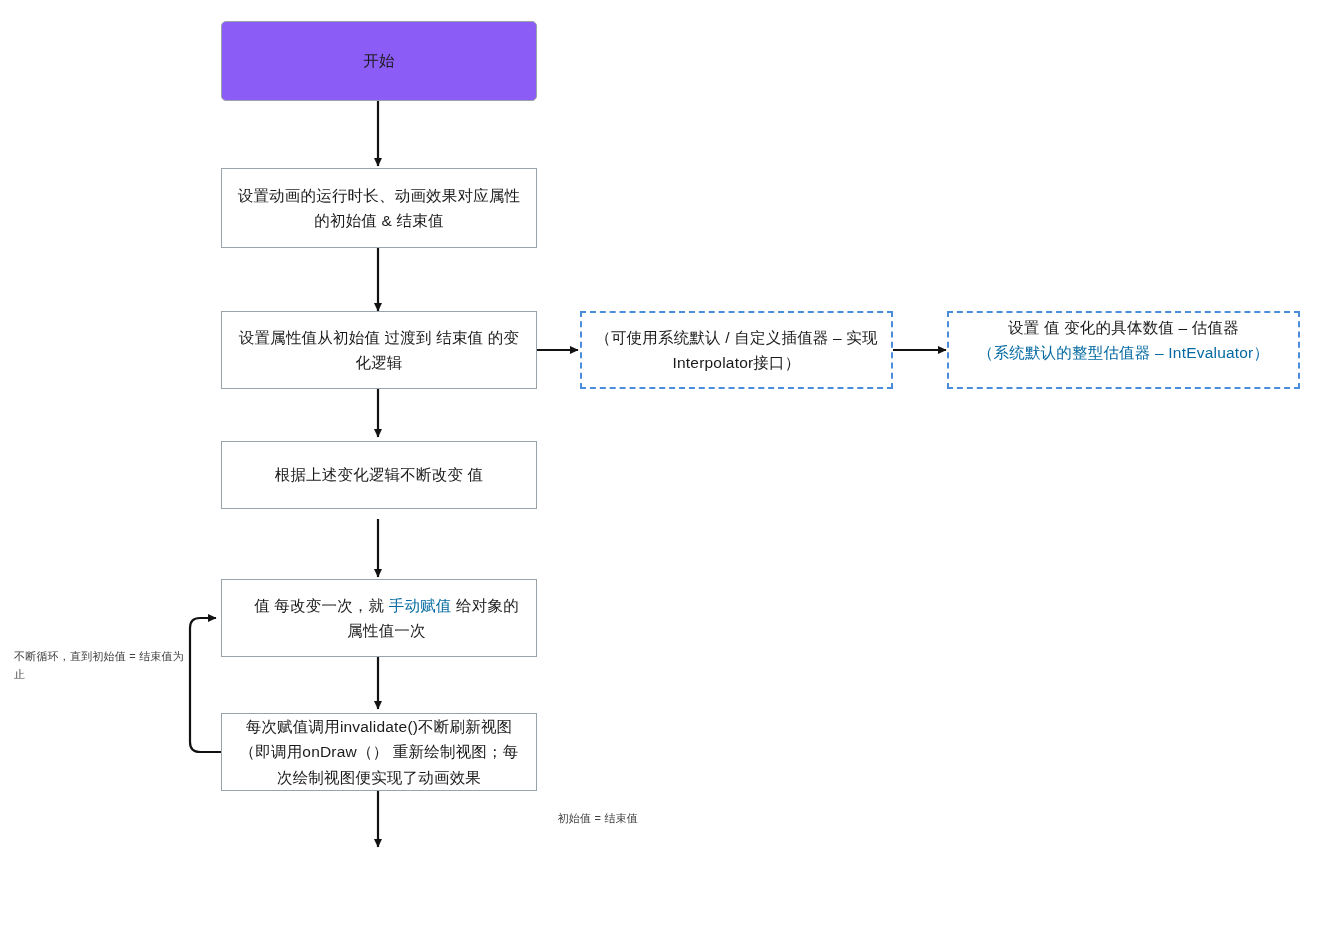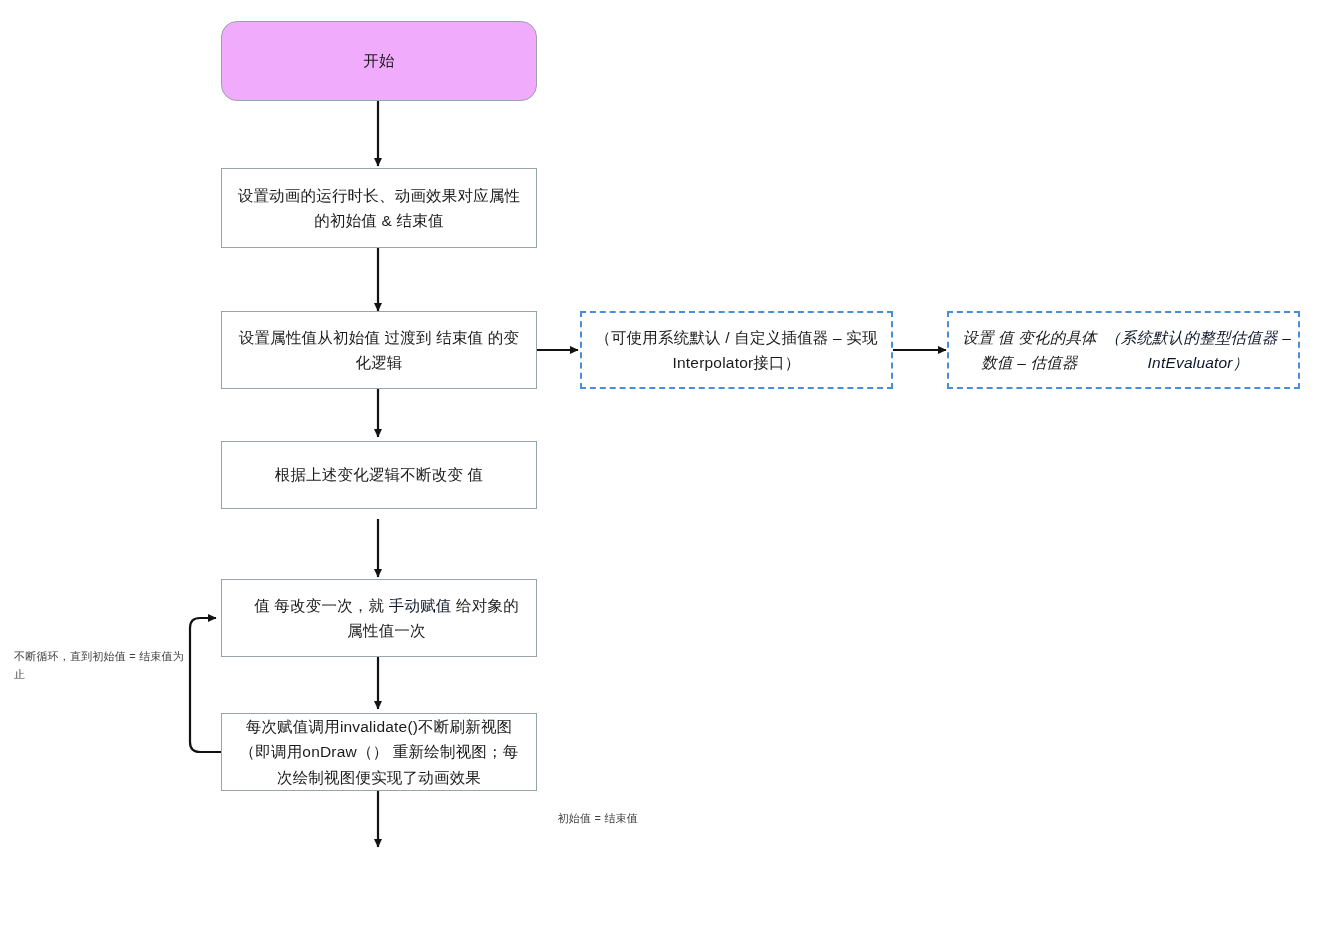--- a/index.html
+++ b/index.html
@@ -26,23 +26,23 @@
     align-items: center;
     justify-content: center;
     text-align: center;
     color: #1a1a1a;
     font-size: 15.5px;
     line-height: 1.62;
     letter-spacing: 0.2px;
     padding: 4px 10px;
   }
   .node-terminal {
-    background: #f0abfc;
+    background: #8b5cf6;
     border: 1.3px solid #9aa3a8;
-    border-radius: 16px;
+    border-radius: 5px;
     align-items: center;
   }
   .node-process {
     background: #ffffff;
     border: 1.3px solid #9aa3a8;
   }
   .node-dashed {
     background: #ffffff;
     border: 2px dashed #4a8ddb;
   }
@@ -70,21 +70,21 @@
     height: 946px;
     pointer-events: none;
   }
   .wire {
     fill: none;
     stroke: #121212;
     stroke-width: 2.2px;
   }
   .arrowhead { fill: #121212; }
 
-  .accent-red { color: #0f172a; }
+  .accent-red { color: #0369a1; }
 </style>
 </head>
 <body>
 
 <div id="canvas">
 
   <svg id="wires" viewBox="0 0 1322 946" xmlns="http://www.w3.org/2000/svg">
     <defs>
       <marker id="ah" markerWidth="11" markerHeight="11" refX="8.4" refY="4.2" orient="auto" markerUnits="userSpaceOnUse">
         <path class="arrowhead" d="M0,0 L9,4.2 L0,8.4 z"></path>
@@ -119,21 +119,21 @@
   </div>
 
   <div class="node node-process" style="left:221px; top:168px; width:316px; height:80px;">
     <span class="node-text">设置动画的运行时长、动画效果对应属性的初始值 &amp; 结束值</span>
   </div>
 
   <div class="node node-dashed" style="left:580px; top:311px; width:313px; height:78px; flex-direction:column; justify-content:center; padding:2px 6px;">
     <span class="node-text">（可使用系统默认 / 自定义插值器 – 实现Interpolator接口）</span>
   </div>
 
-  <div class="node node-dashed" style="left:947px; top:311px; width:353px; height:78px; flex-direction:row; justify-content:flex-start; padding:2px 6px;font-style:italic;">
+  <div class="node node-dashed" style="left:947px; top:311px; width:353px; height:78px; flex-direction:column; justify-content:flex-start; padding:2px 6px;">
     <span class="node-text">设置 值 变化的具体数值 – 估值器</span>
     <span class="node-text accent-red">（系统默认的整型估值器 – IntEvaluator）</span>
   </div>
 
   <div class="node node-process" style="left:221px; top:441px; width:316px; height:68px;">
     <span class="node-text">根据上述变化逻辑不断改变 值</span>
   </div>
 
   <div class="node node-process" style="left:221px; top:579px; width:316px; height:78px;padding-left:25px;">
     <span class="node-text"><span>值 每改变一次，就 </span><span class="accent-red">手动赋值</span><span> 给对象的属性值一次</span></span>

